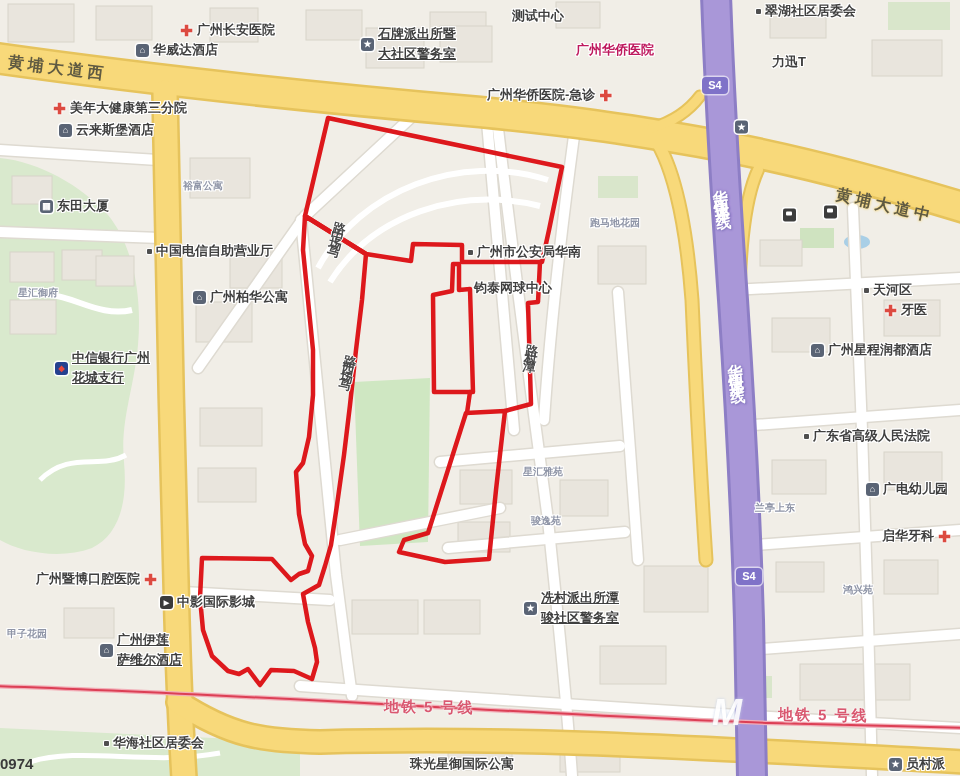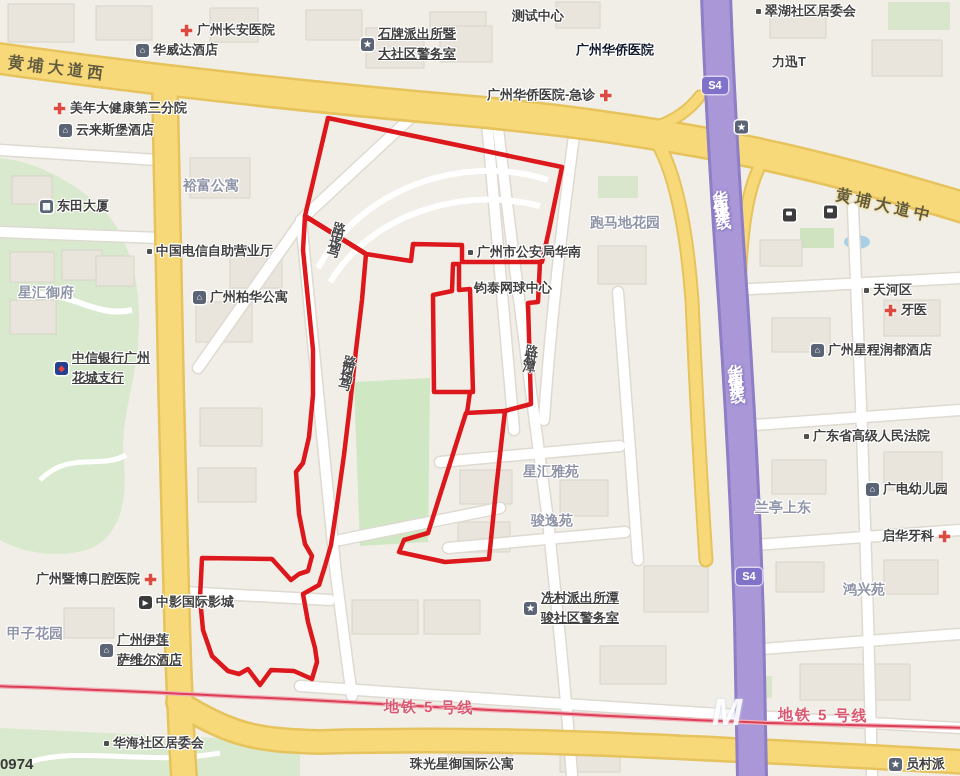--- a/index.html
+++ b/index.html
@@ -3,22 +3,22 @@
 <meta charset="utf-8">
 <style>
   html,body{margin:0;padding:0;background:#888;}
   #map{position:relative;width:960px;height:776px;overflow:hidden;background:#f1eee7;
        font-family:"Liberation Sans",sans-serif;}
   #map svg{position:absolute;left:0;top:0;}
   #labels{position:absolute;left:0;top:0;width:960px;height:776px;}
   .poi{position:absolute;display:flex;align-items:center;gap:4px;transform:translateY(-50%);
        font-size:13px;color:#3f3f3f;font-weight:600;white-space:nowrap;}
   .poi .t{text-shadow:-1px 0 #fff,1px 0 #fff,0 -1px #fff,0 1px #fff,-1px -1px #fff,1px 1px #fff,1px -1px #fff,-1px 1px #fff;}
-  .poi.area{color:#8f95a7;font-size:14px;}
-  .poi.red{color:#0f172a;text-align:right;}
+  .poi.area{color:#8f95a7;font-size:10px;}
+  .poi.red{color:#be185d;text-align:right;}
   .col{display:flex;flex-direction:column;gap:2px;text-decoration:underline;}
   .ic{flex:0 0 auto;width:13px;height:13px;border-radius:3px;background:#5a6475;color:#fff;
       font-size:9px;line-height:13px;text-align:center;box-shadow:0 0 0 1.5px rgba(255,255,255,.95);}
   .ic-dot{width:5px;height:5px;border-radius:1px;background:#4f4f4f;box-shadow:0 0 0 1px #fff;}
   .ic-hospital{background:none;box-shadow:none;color:#dc4a40;font-size:15px;font-weight:700;line-height:13px;
       text-shadow:0 0 1px #fff,0 0 2px #fff,0 0 3px #fff;}
   .ic-bank{background:#24408f;color:#e8453c;font-size:8px;}
   .ic-police{font-size:9px;}
   .ic-cinema{background:#3a3a3a;font-size:7px;}
   .ic-gas{background:#3d3d3d;position:relative;border-radius:2px;}
@@ -309,21 +309,21 @@
         <span class="ic ic-police">★</span>
         <span class="col">
           <span class="t">冼村派出所潭</span>
           <span class="t">骏社区警务室</span>
         </span>
       </div>
       <div class="poi" style="left: 36px; top: 579px;">
         <span class="t">广州暨博口腔医院</span>
         <span class="ic ic-hospital">✚</span>
       </div>
-      <div class="poi" style="left: 139px; top: 602px;">
+      <div class="poi" style="left: 160px; top: 602px;">
         <span class="ic ic-cinema">▶</span>
         <span class="t">中影国际影城</span>
       </div>
       <div class="poi area" style="left: 7px; top: 634px;">
         <span class="t">甲子花园</span>
       </div>
       <div class="poi" style="left: 100px; top: 650px;">
         <span class="ic ic-hotel">⌂</span>
         <span class="col">
           <span class="t">广州伊莲</span>

